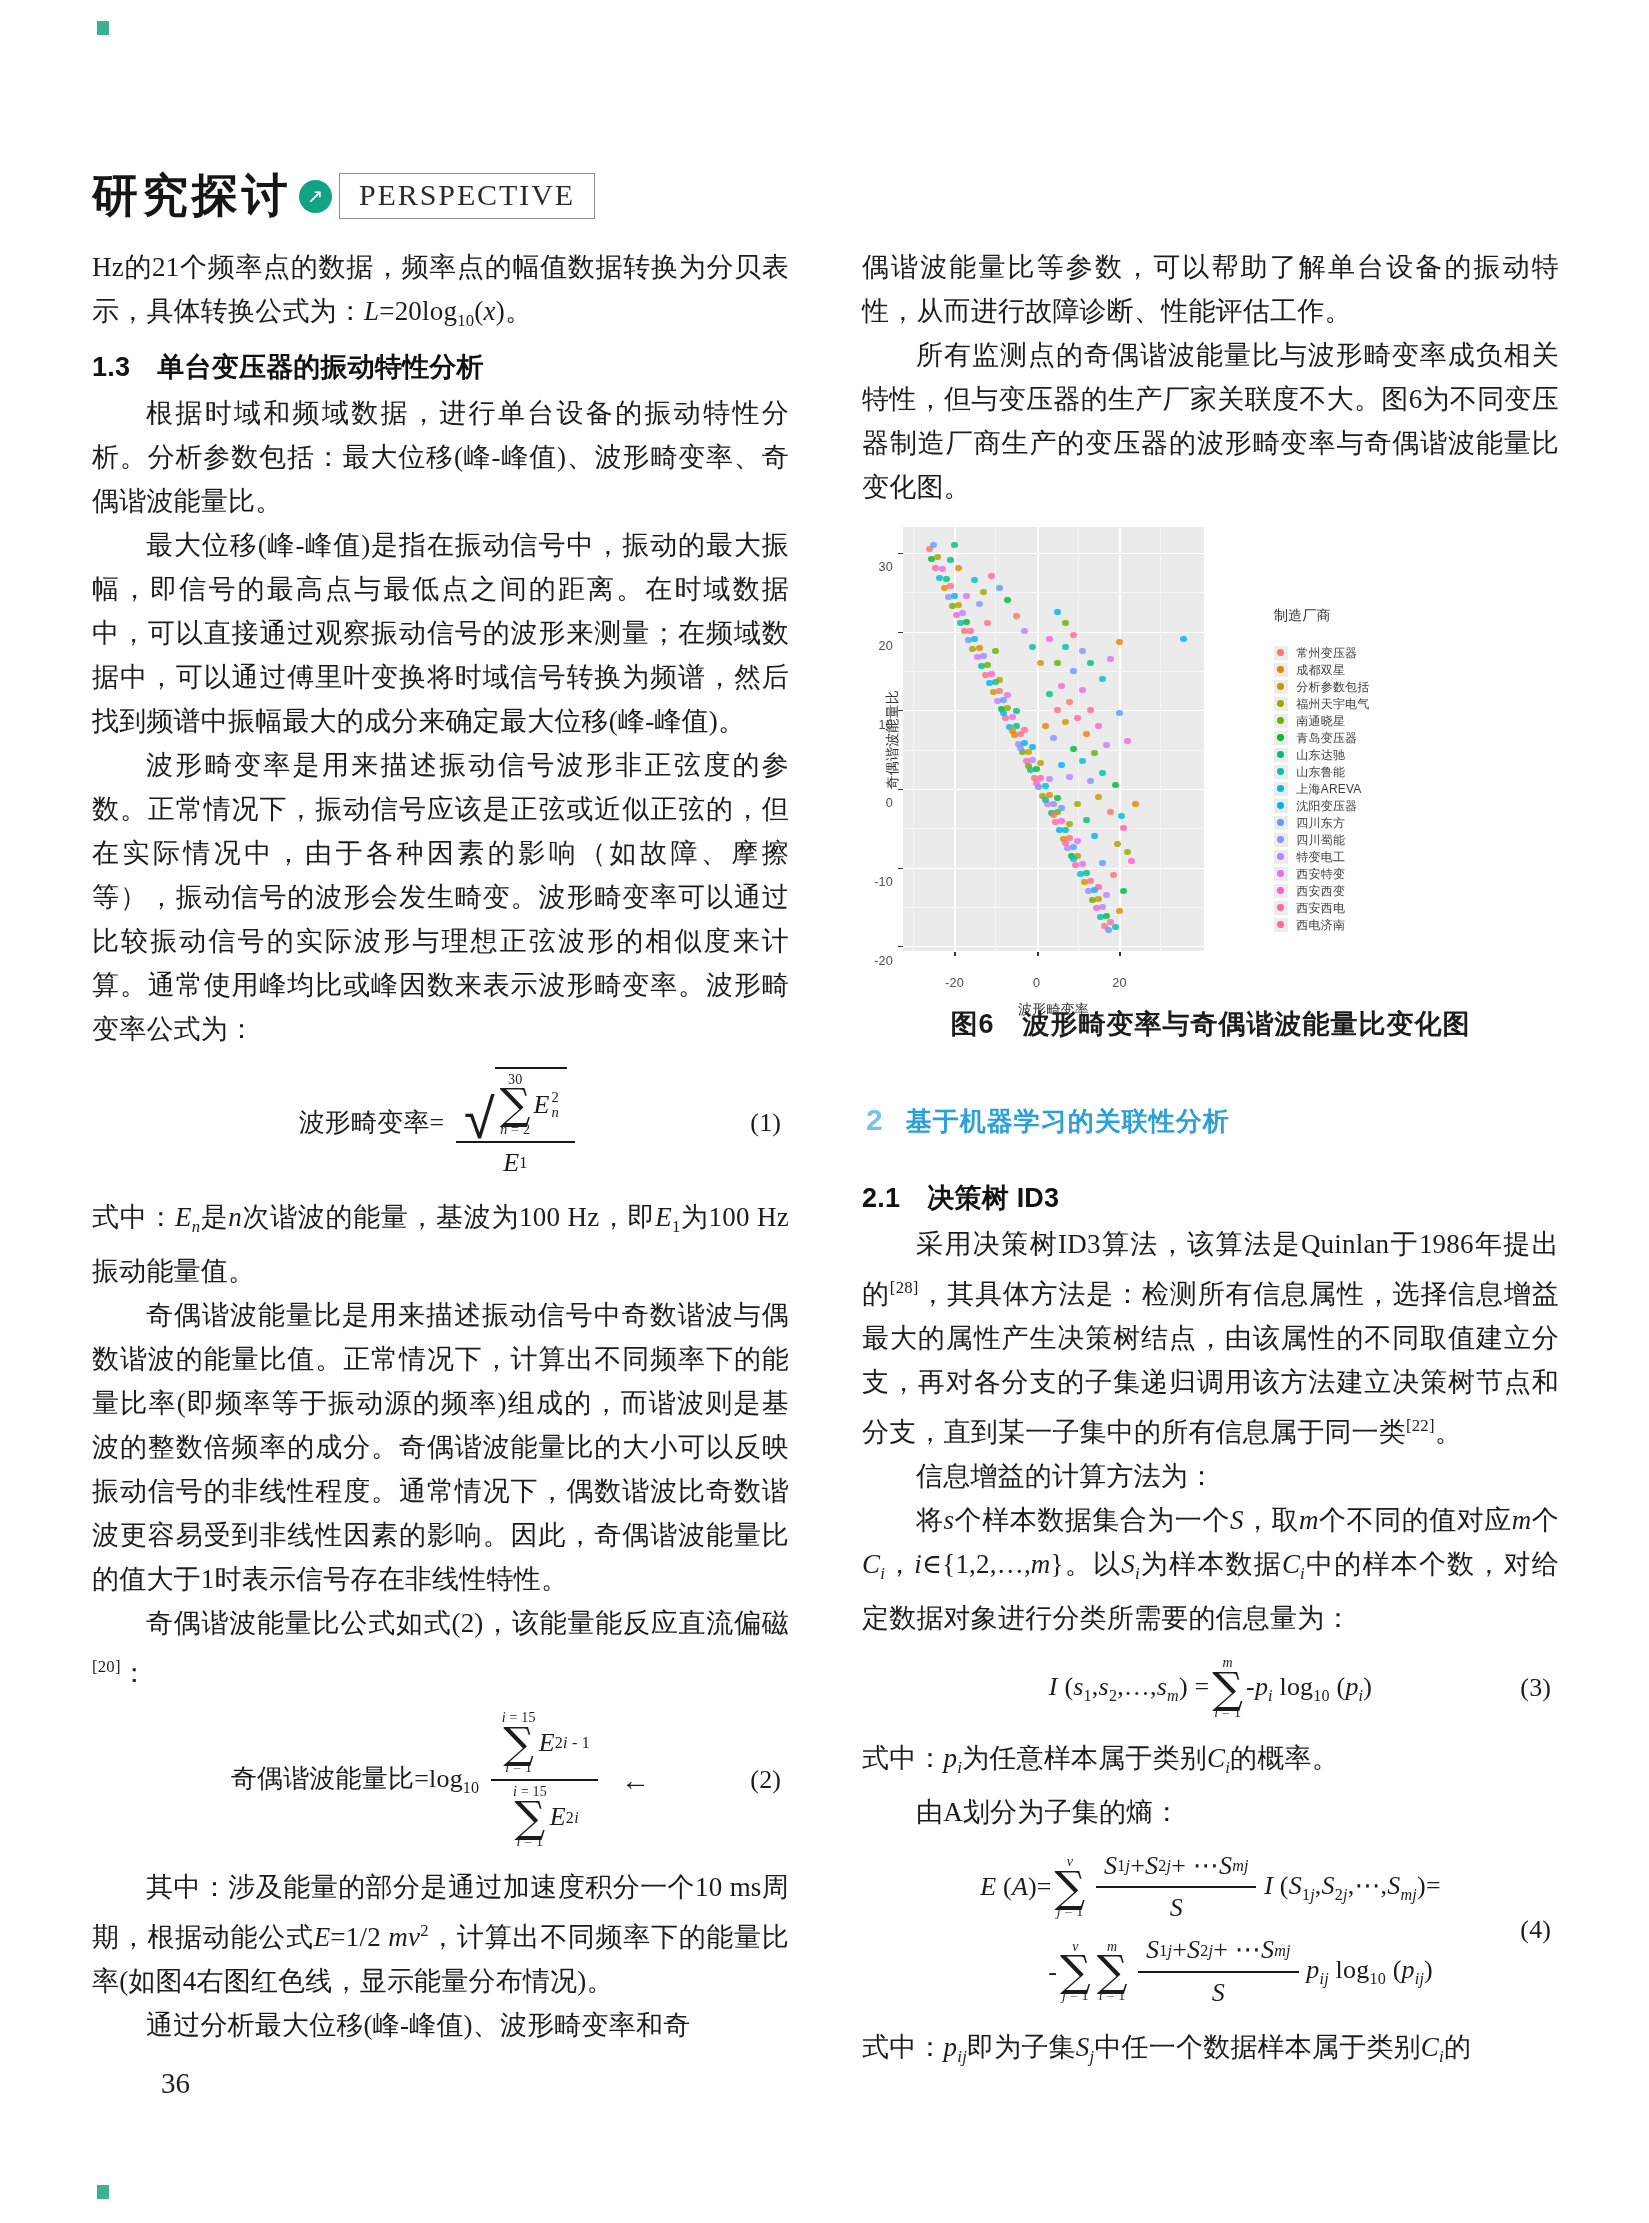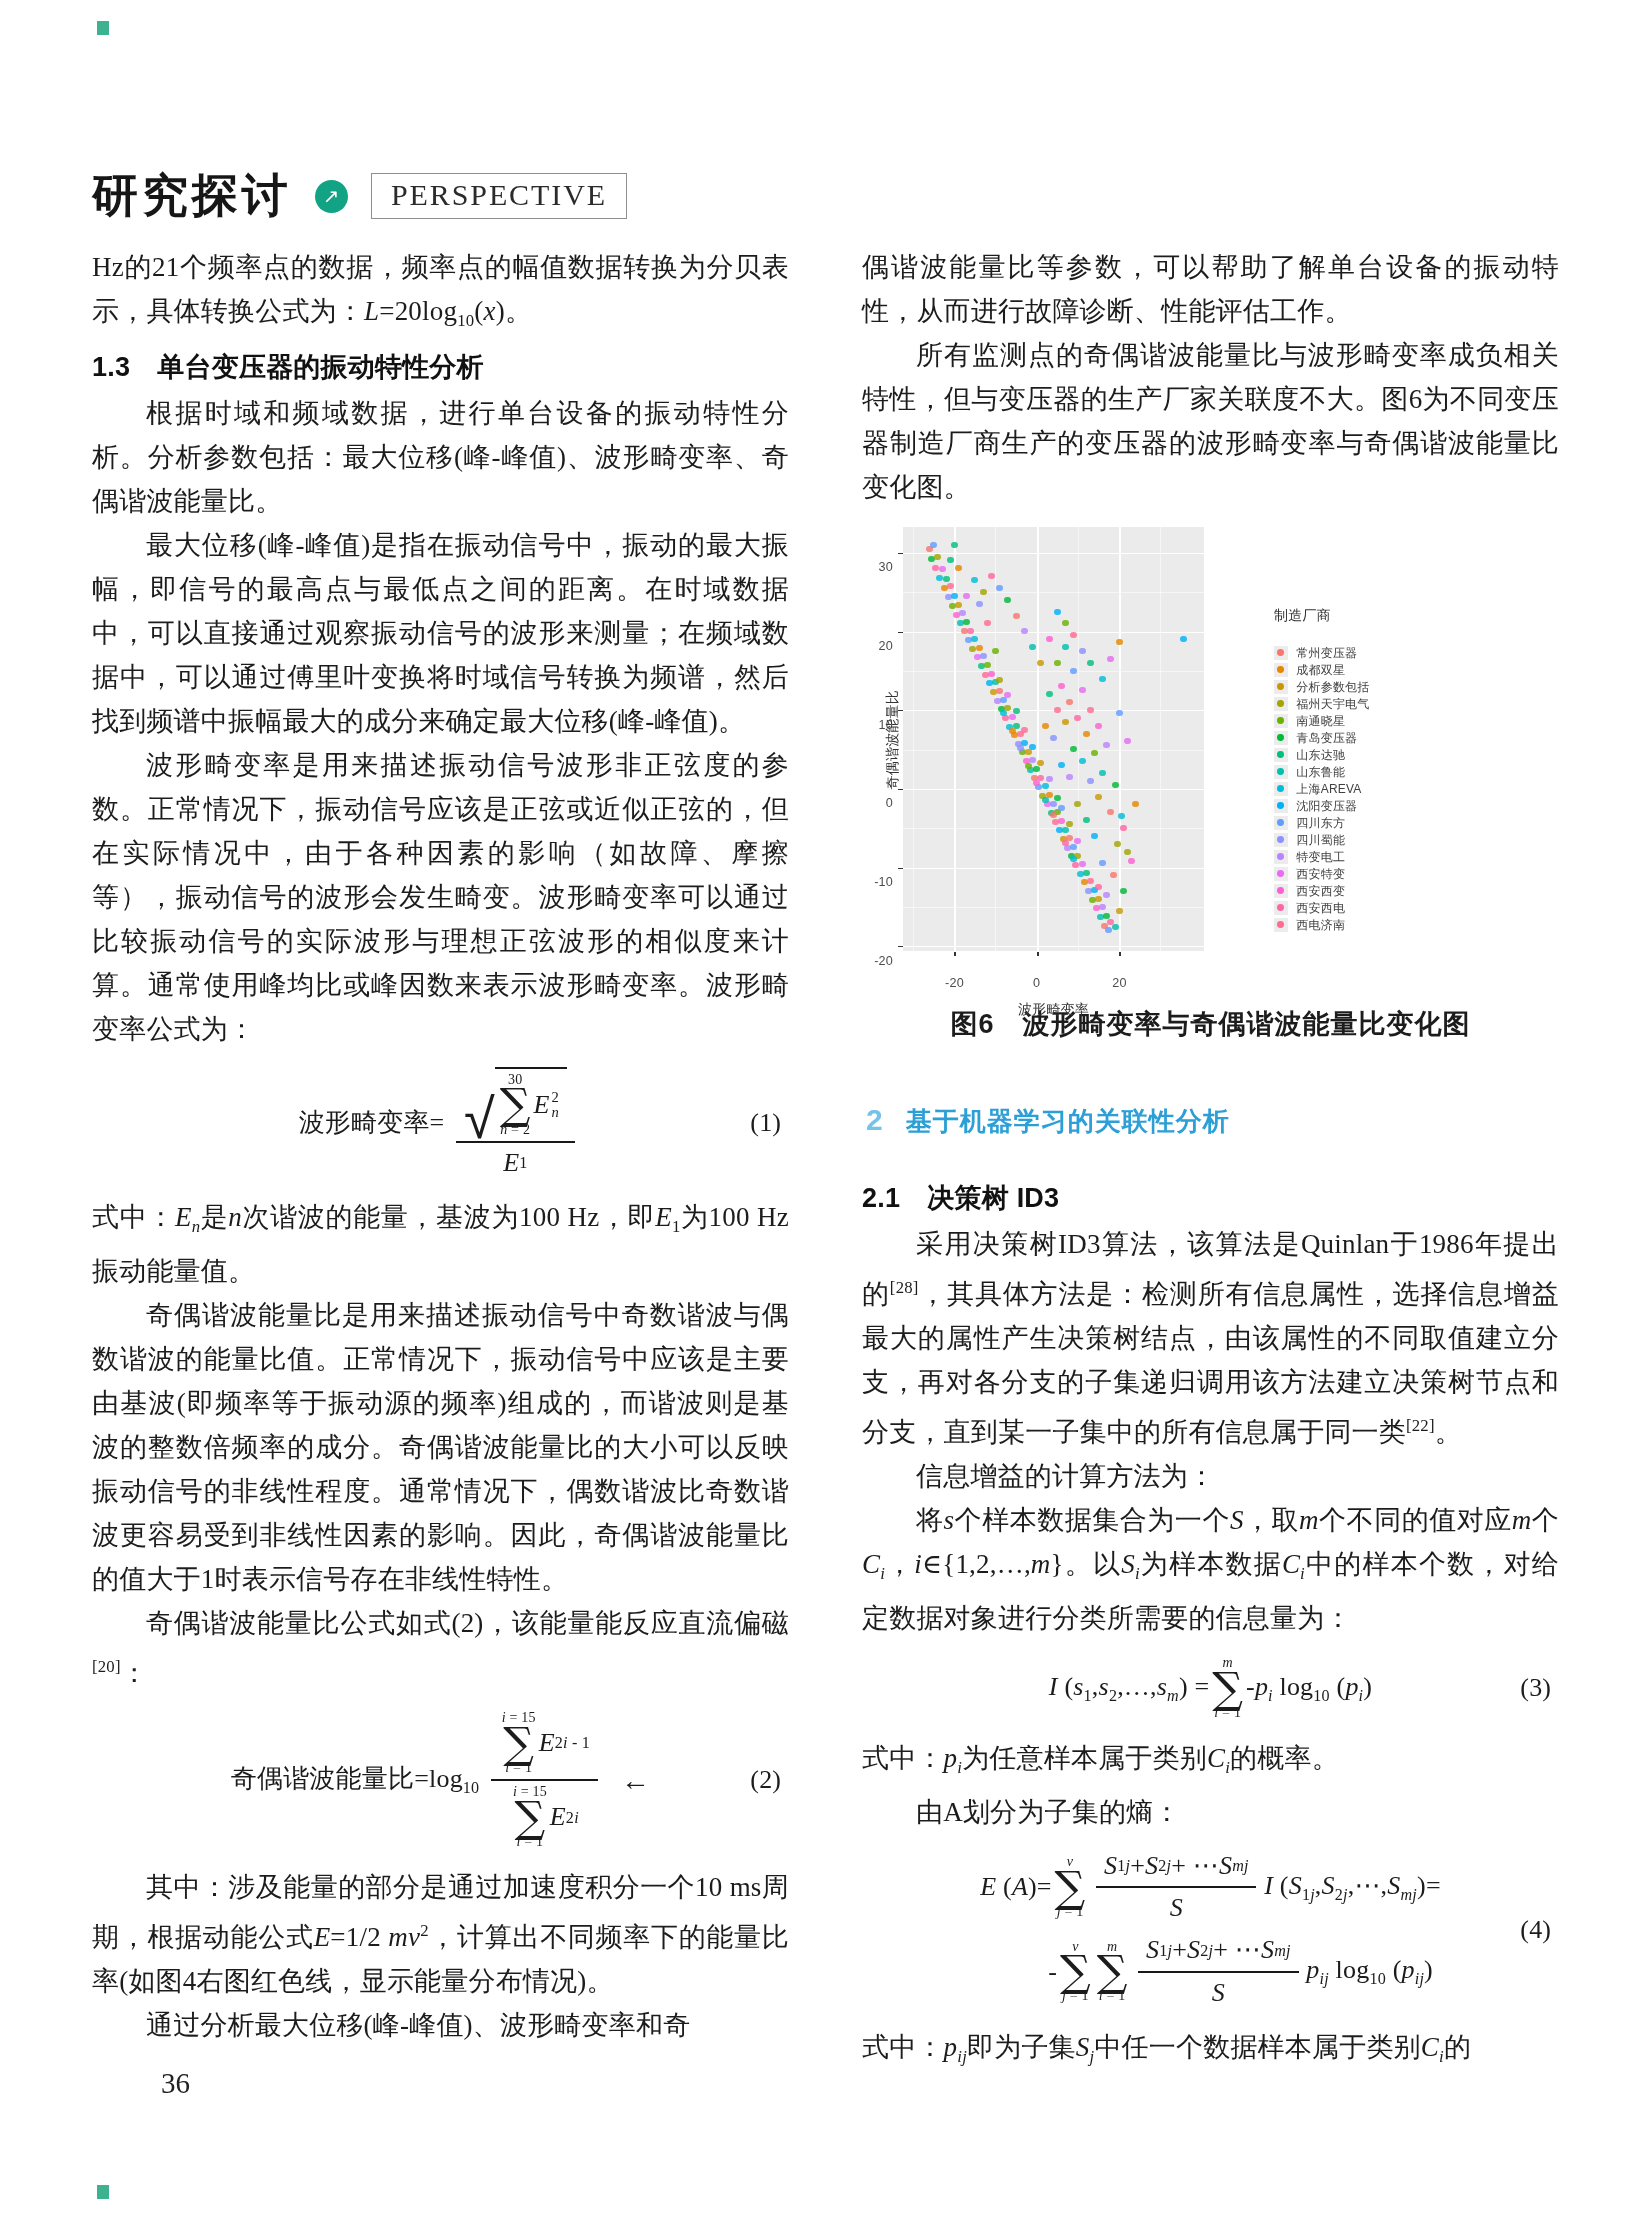--- a/index.html
+++ b/index.html
@@ -1,19 +1,19 @@
 <!DOCTYPE html>
 <html><head>
 <meta charset="utf-8">
 <style>
   html,body{margin:0;padding:0;background:#ffffff;}
   #page{position:relative;width:1650px;height:2223px;background:#fff;overflow:hidden;
         font-family:"Liberation Serif","DejaVu Serif",serif;color:#1c1c1c;}
   
-  #header{position:absolute;left:92px;top:165px;display:flex;align-items:center;gap:23px;}
+  #header{position:absolute;left:92px;top:165px;display:flex;align-items:center;gap:7px;}
   #cat-title{font-family:"Liberation Sans","DejaVu Sans",sans-serif;font-weight:900;
              font-size:46px;letter-spacing:3.9px;color:#161616;}
   #arrow-badge{width:33px;height:33px;border-radius:50%;background:#12a384;display:flex;
                align-items:center;justify-content:center;color:#fff;font-size:19.4px;
                font-family:"DejaVu Sans",sans-serif;}
   #perspective-box{border:1.9px solid #8f8f8f;padding:3.9px 19.4px 5.8px;font-family:"Liberation Serif",serif;
                    font-size:30px;letter-spacing:1.9px;color:#2b2b2b;}
   
   .col{position:absolute;top:245px;width:697px;font-size:27px;line-height:44px;
        text-align:justify;letter-spacing:0.2px;}
@@ -120,21 +120,21 @@
             </span>
             <span class="den">
               <i>E</i>
               <sub>1</sub>
             </span>
           </span>
         </span>
         <span class="eqnum">(1)</span>
       </div>
       <p class="body-p">式中：<i>E</i><sub><i>n</i></sub>是<i>n</i>次谐波的能量，基波为100 Hz，即<i>E</i><sub>1</sub>为100 Hz振动能量值。</p>
-      <p class="body-p indent">奇偶谐波能量比是用来描述振动信号中奇数谐波与偶数谐波的能量比值。正常情况下，振动信号中应该是主要由基波(即频率等于振动源的频率)组成的，而谐波则是基波的整数倍频率的成分。奇偶谐波能量比的大小可以反映振动信号的非线性程度。通常情况下，偶数谐波比奇数谐波更容易受到非线性因素的影响。因此，奇偶谐波能量比的值大于1时表示信号存在非线性特性。</p>
+      <p class="body-p indent">奇偶谐波能量比是用来描述振动信号中奇数谐波与偶数谐波的能量比值。正常情况下，计算出不同频率下的能量比率(即频率等于振动源的频率)组成的，而谐波则是基波的整数倍频率的成分。奇偶谐波能量比的大小可以反映振动信号的非线性程度。通常情况下，偶数谐波比奇数谐波更容易受到非线性因素的影响。因此，奇偶谐波能量比的值大于1时表示信号存在非线性特性。</p>
       <p class="body-p indent">奇偶谐波能量比公式如式(2)，该能量能反应直流偏磁<sup>[20]</sup>：</p>
       <div class="fml">
         <span class="fbody">
           <span class="lhs">奇偶谐波能量比=log<sub>10</sub></span>
           <span class="frac">
             <span class="num">
               <span class="sum">
                 <span><i>i</i> = 15</span>
                 <span class="sigma">∑</span>
                 <span><i>i</i> = 1</span>

